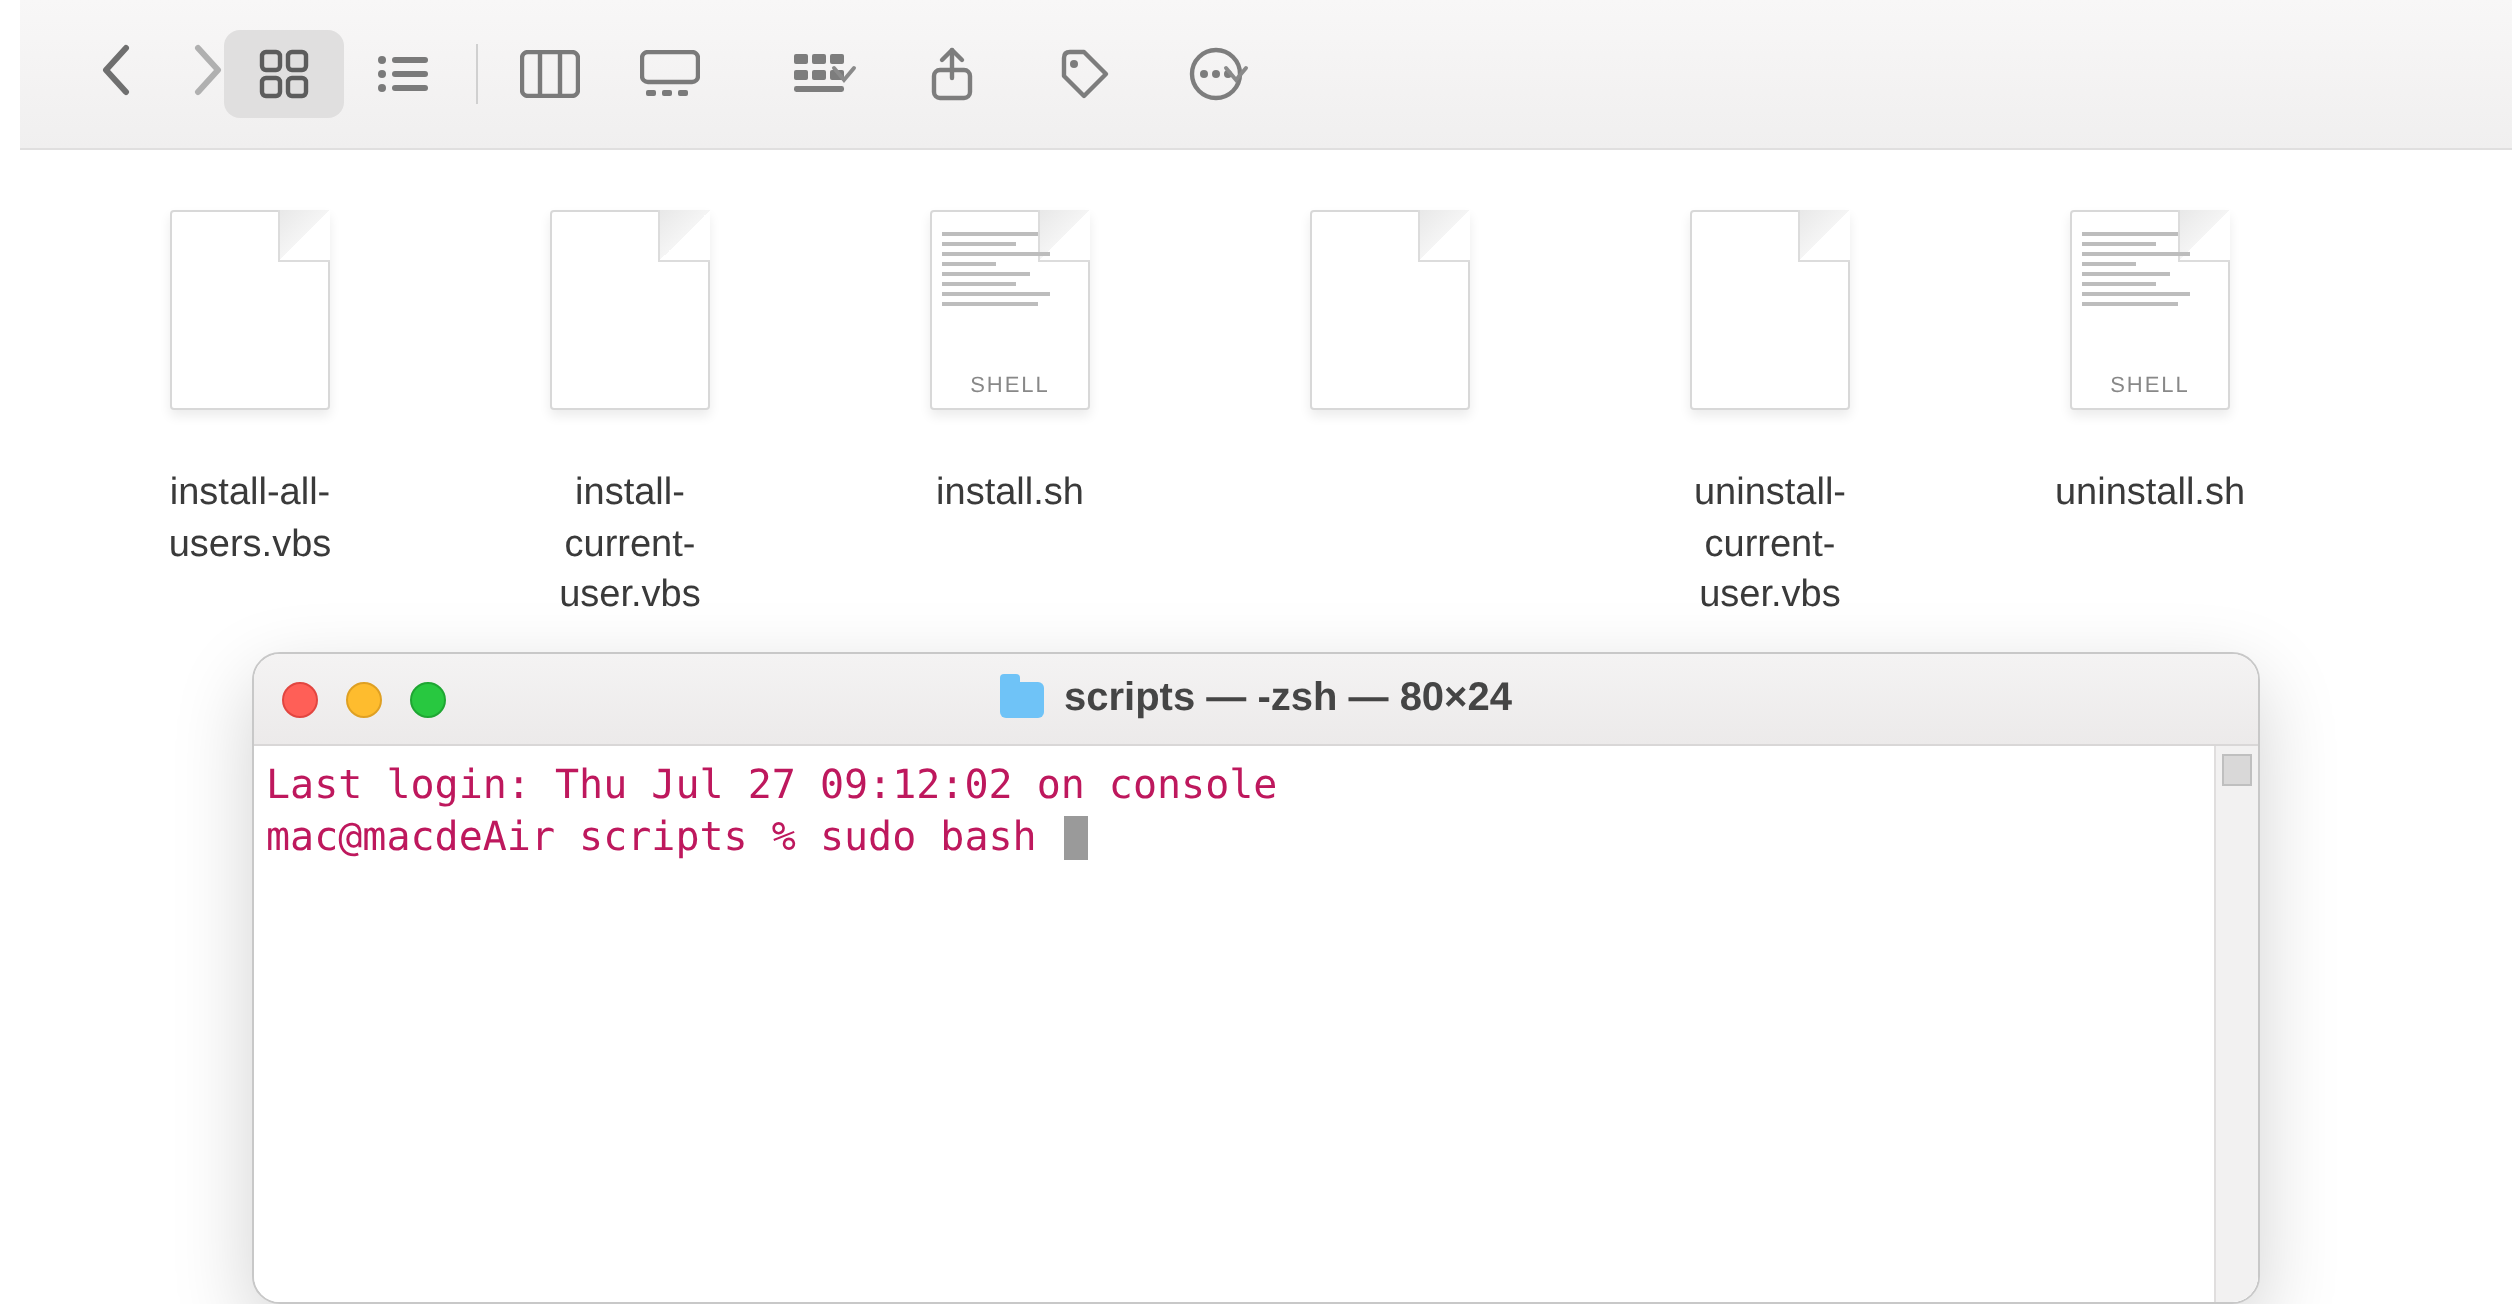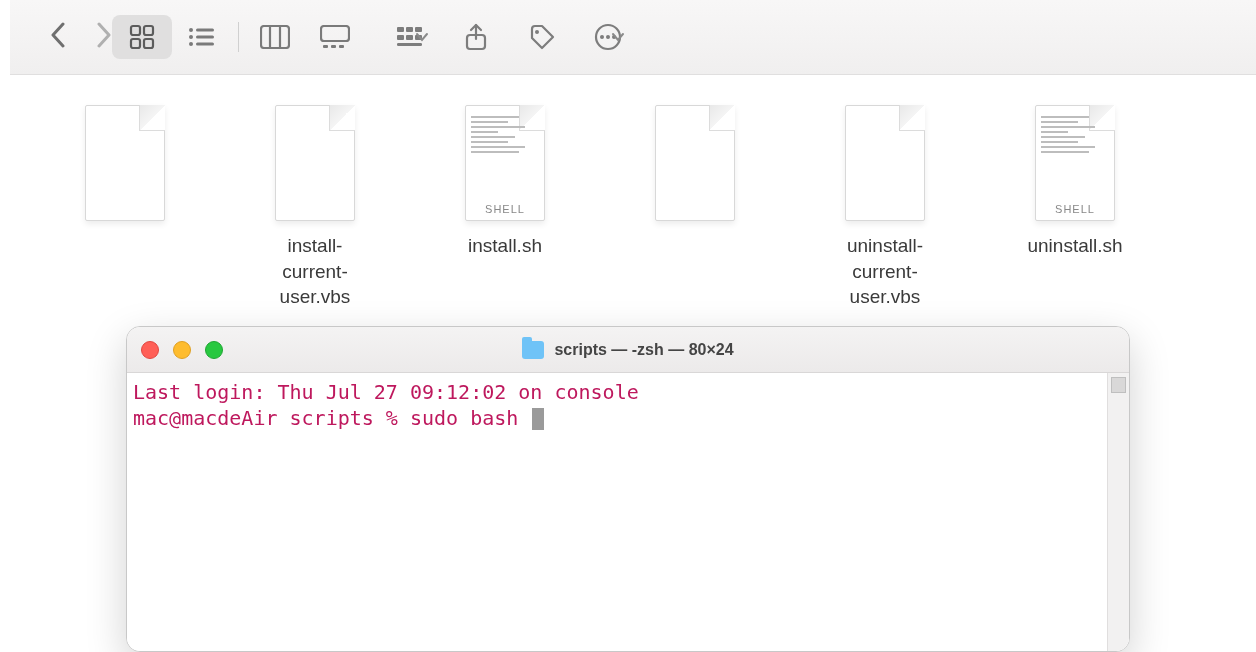--- a/index.html
+++ b/index.html
@@ -72,23 +72,23 @@
     }
     .file-item {
       width: 110px;
       display: flex;
       flex-direction: column;
       align-items: center;
       cursor: pointer;
     }
     .file-icon {
       width: 80px;
-      height: 116px;
+      height: 100px;
       position: relative;
-      margin-bottom: 12px;
+      margin-bottom: 29px;
     }
     .page {
       position: absolute; inset: 0;
       background: #fff;
       border: 1px solid #d8d8d8;
       border-radius: 2px;
       box-shadow: 0 3px 6px rgba(0,0,0,0.08);
     }
     .fold {
       position: absolute;
@@ -153,21 +153,21 @@
       position: absolute;
       left: 14px;
       display: flex; gap: 14px;
     }
     .dot { width: 18px; height: 18px; border-radius: 50%; }
     .dot.red { background: #ff5f57; border: 1px solid #e24640; }
     .dot.yellow { background: #febc2e; border: 1px solid #dfa023; }
     .dot.green { background: #28c840; border: 1px solid #1fa633; }
     .term-title {
       margin: 0 auto;
-      font-size: 16px;
+      font-size: 20px;
       font-weight: 700;
       color: #454545;
       display: flex; align-items: center; gap: 10px;
     }
     .folder-ico {
       width: 22px; height: 18px;
       background: #6fc3f7;
       border-radius: 0 3px 3px 3px;
       position: relative;
     }
@@ -318,20 +318,21 @@
       </div>
     </div>
   </div>
 
   <div class="files-area">
     <div class="file-item">
       <div class="file-icon">
           <div class="page"></div>
           <div class="fold"></div>
         </div>
+      <div class="file-label">install-all-users.vbs</div>
     </div>
     <div class="file-item">
       <div class="file-icon">
           <div class="page"></div>
           <div class="fold"></div>
         </div>
       <div class="file-label">install-current-user.vbs</div>
     </div>
     <div class="file-item">
       <div class="file-icon">

